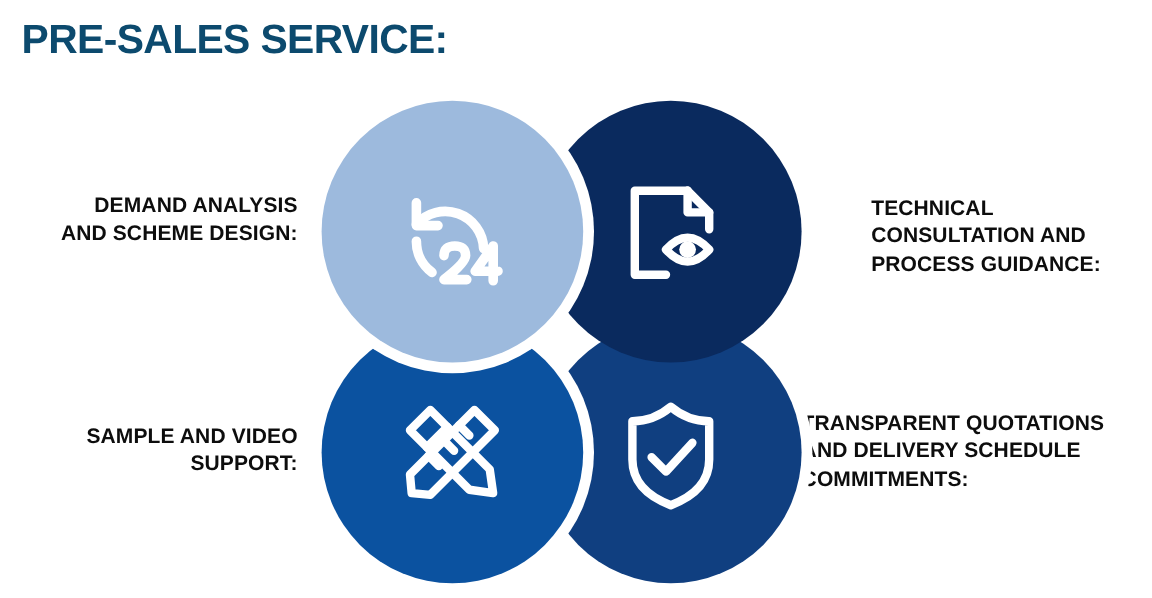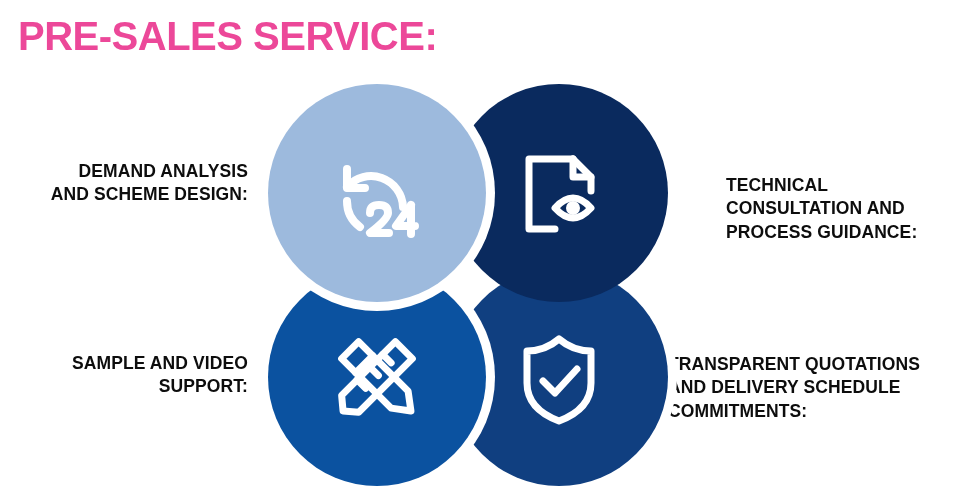--- a/index.html
+++ b/index.html
@@ -13,24 +13,24 @@
     position: relative;
     overflow: hidden;
     font-family: "Liberation Sans", sans-serif;
     -webkit-font-smoothing: antialiased;
   }
 
   #page-title {
     position: absolute;
     left: 18px;
     top: 14px;
-    font-size: 40px;
+    font-size: 34px;
     font-weight: bold;
     letter-spacing: -0.5px;
-    color: #ec4899;
+    color: #0c4a6e;
     white-space: nowrap;
   }
 
   
   #cluster {
     position: absolute;
     left: 268px;
     top: 84px;
     width: 400px;
     height: 402px;
@@ -71,21 +71,21 @@
   .label {
     position: absolute;
     font-size: 17.5px;
     font-weight: bold;
     line-height: 1.33;
     color: #0d0d0d;
     letter-spacing: 0.1px;
     white-space: pre-line;
   }
   .label-left  { text-align: right; }
-  .label-right { text-align: left; margin-top: 12px;  }
+  .label-right { text-align: left;  }
 
   #label-demand    { right: 712px; top: 160px; width: 280px; }
   #label-sample    { right: 712px; top: 352px; width: 280px; }
   #label-technical { left: 726px;  top: 162px; width: 232px; }
   #label-transparent { left: 668px; top: 341px; width: 283px; }
 </style>
 </head>
 <body>
 
 <div id="page-title">PRE-SALES SERVICE:</div>

